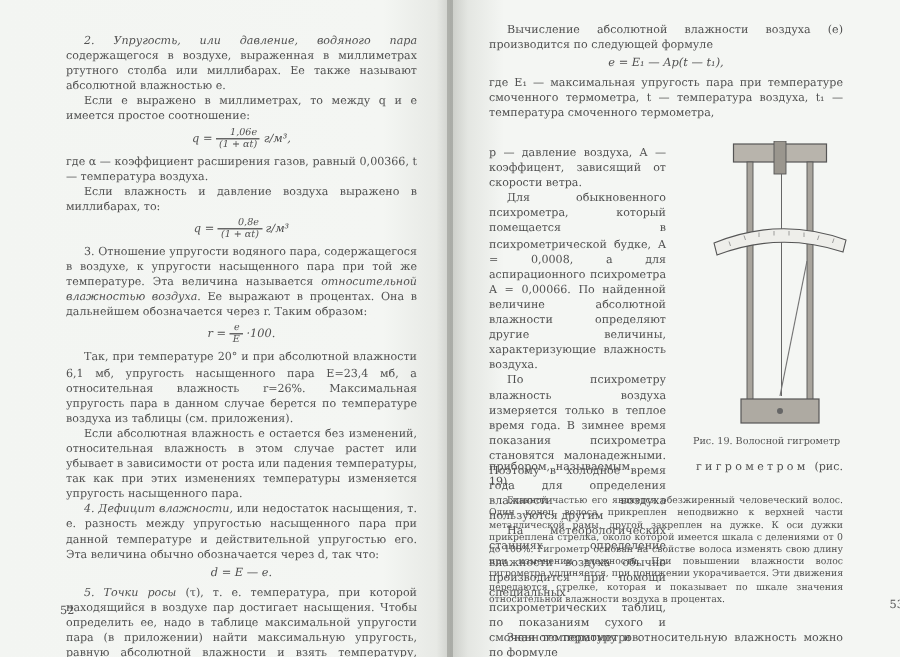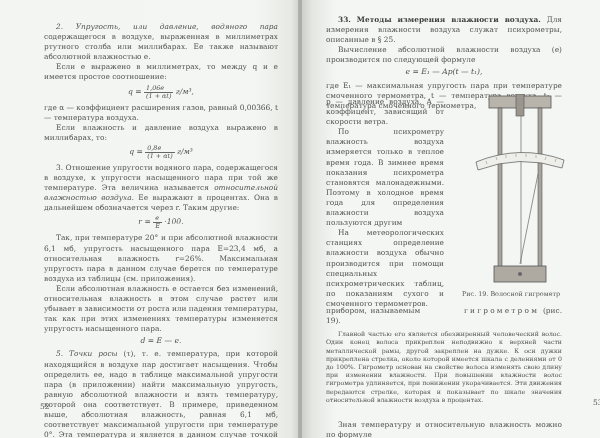--- a/index.html
+++ b/index.html
@@ -7,21 +7,21 @@
          font-family:"DejaVu Serif", "Liberation Serif", serif; color:#4a4a4a; }
   .spread { position:absolute; left:0; top:0; width:600px; height:438px; display:flex; }
   .page { position:relative; height:438px; box-sizing:border-box; }
   .page-left { width:300px; background:linear-gradient(to right, #f3f5f2 0%, #f4f6f3 85%, #e7e9e5 97%, #cfd1cc 100%); }
   .page-right { width:300px; background:linear-gradient(to right, #c9cbc6 0%, #e4e6e2 4%, #f4f6f3 12%, #f4f6f3 100%); }
   .spine { position:absolute; left:298px; top:0; width:4px; height:438px; background:#8f928d; opacity:.55; }
   .txt { position:absolute; font-size:7.4px; line-height:10.1px; text-align:justify; color:#505050; }
   .txt p { margin:0; text-indent:12px; }
   .txt p.noind { text-indent:0; }
   .formula { text-align:center; font-style:italic; margin:2px 0 3px 0; font-size:7.6px; }
-  .frac { display:inline-block; vertical-align:middle; text-align:left; font-size:6.4px; line-height:7px; }
+  .frac { display:inline-block; vertical-align:middle; text-align:right; font-size:6.4px; line-height:7px; }
   .frac .num { display:block; border-bottom:0.6px solid #666; padding:0 2px; }
   .frac .den { display:block; padding:0 2px; }
   i { font-style:italic; }
   .h { font-weight:bold; color:#3f3f3f; }
   .spaced { letter-spacing:2.2px;padding-left:40px; }
   .small { font-size:6.2px; line-height:8.2px; }
   .pageno { position:absolute; font-size:7.5px; color:#555; }
   .caption { position:absolute; font-size:6.4px; color:#555; }
   svg { position:absolute; }
 </style>
@@ -42,42 +42,43 @@
     <span class="frac"><span class="num">1,06e</span><span class="den">(1 + αt)</span></span>
     <span>г/м³,</span>
   </div>
   <p class="noind">где α — коэффициент расширения газов, равный 0,00366, t — температура воздуха.</p>
   <p>Если влажность и давление воздуха выражено в миллибарах, то:</p>
   <div class="formula">
     <span>q =</span>
     <span class="frac"><span class="num">0,8e</span><span class="den">(1 + αt)</span></span>
     <span>г/м³</span>
   </div>
-  <p style="margin-top:3px;"><span>3. Отношение упругости водяного пара, содержащегося в воздухе, к упругости насыщенного пара при той же температуре. Эта величина называется </span><i>относительной влажностью воздуха</i><span>. Ее выражают в процентах. Она в дальнейшем обозначается через r. Таким другие:</span></p>
+  <p style="margin-top:3px;"><span>3. Отношение упругости водяного пара, содержащегося в воздухе, к упругости насыщенного пара при той же температуре. Эта величина называется </span><i>относительной влажностью воздуха</i><span>. Ее выражают в процентах. Она в дальнейшем обозначается через r. Таким образом:</span></p>
   <div class="formula">
     <span>r =</span>
     <span class="frac"><span class="num">e</span><span class="den">E</span></span>
     <span>·100.</span>
   </div>
   <p style="margin-top:3px;">Так, при температуре 20° и при абсолютной влажности 6,1 мб, упругость насыщенного пара E=23,4 мб, а относительная влажность r=26%. Максимальная упругость пара в данном случае берется по температуре воздуха из таблицы (см. приложения).</p>
   <p>Если абсолютная влажность e остается без изменений, относительная влажность в этом случае растет или убывает в зависимости от роста или падения температуры, так как при этих изменениях температуры изменяется упругость насыщенного пара.</p>
+  <p><i>4. Дефицит влажности,</i><span> или недостаток насыщения, т. е. разность между упругостью насыщенного пара при данной температуре и действительной упругостью его. Эта величина обычно обозначается через d, так что:</span></p>
   <div class="formula">d = E — e.</div>
   <p style="margin-top:3px;"><i>5. Точки росы</i><span> (τ), т. е. температура, при которой находящийся в воздухе пар достигает насыщения. Чтобы определить ее, надо в таблице максимальной упругости пара (в приложении) найти максимальную упругость, равную абсолютной влажности и взять температуру, которой она соответствует. В примере, приведенном выше, абсолютная влажность, равная 6,1 мб, соответствует максимальной упругости при температуре 0°. Эта температура и является в данном случае точкой росы.</span></p>
 </div>
 <div class="pageno" style="left:40px; top:402px;">52</div>
 
 <div class="txt" style="left:326px; top:15px; width:236px;">
-  <p><span class="h">33. Методы измерения влажности воздуха.</span><span> Для измерения влажности воздуха служат психрометры, описанные в § 25.</span></p>
   <p>Вычисление абсолютной влажности воздуха (e) производится по следующей формуле</p>
   <div class="formula">e = E₁ — Ap(t — t₁),</div>
   <p class="noind">где E₁ — максимальная упругость пара при температуре смоченного термометра, t — температура воздуха, t₁ — температура смоченного термометра,</p>
 </div>
 
 <div class="txt" style="left:326px; top:97px; width:118px;">
   <p class="noind">p — давление воздуха, A — коэффицент, зависящий от скорости ветра.</p>
+  <p>Для обыкновенного психрометра, который помещается в психрометрической будке, A = 0,0008, а для аспирационного психрометра A = 0,00066. По найденной величине абсолютной влажности определяют другие величины, характеризующие влажность воздуха.</p>
   <p>По психрометру влажность воздуха измеряется только в теплое время года. В зимнее время показания психрометра становятся малонадежными. Поэтому в холодное время года для определения влажности воздуха пользуются другим</p>
   <p>На метеорологических станциях определение влажности воздуха обычно производится при помощи специальных психрометрических таблиц, по показаниям сухого и смоченного термометров.</p>
 </div>
 
 <svg style="left:472px; top:94px;" width="100" height="200" viewBox="0 0 100 200">
   <rect x="17" y="2" width="62" height="12" fill="#b8b4ac" stroke="#555" stroke-width="0.8"></rect>
   <rect x="44" y="0" width="8" height="22" fill="#9a968e" stroke="#555" stroke-width="0.6"></rect>
   <rect x="26" y="14" width="4" height="164" fill="#a8a49c" stroke="#555" stroke-width="0.6"></rect>
   <rect x="66" y="14" width="4" height="164" fill="#a8a49c" stroke="#555" stroke-width="0.6"></rect>
   <line x1="49" y1="22" x2="49" y2="170" stroke="#666" stroke-width="0.7"></line>

